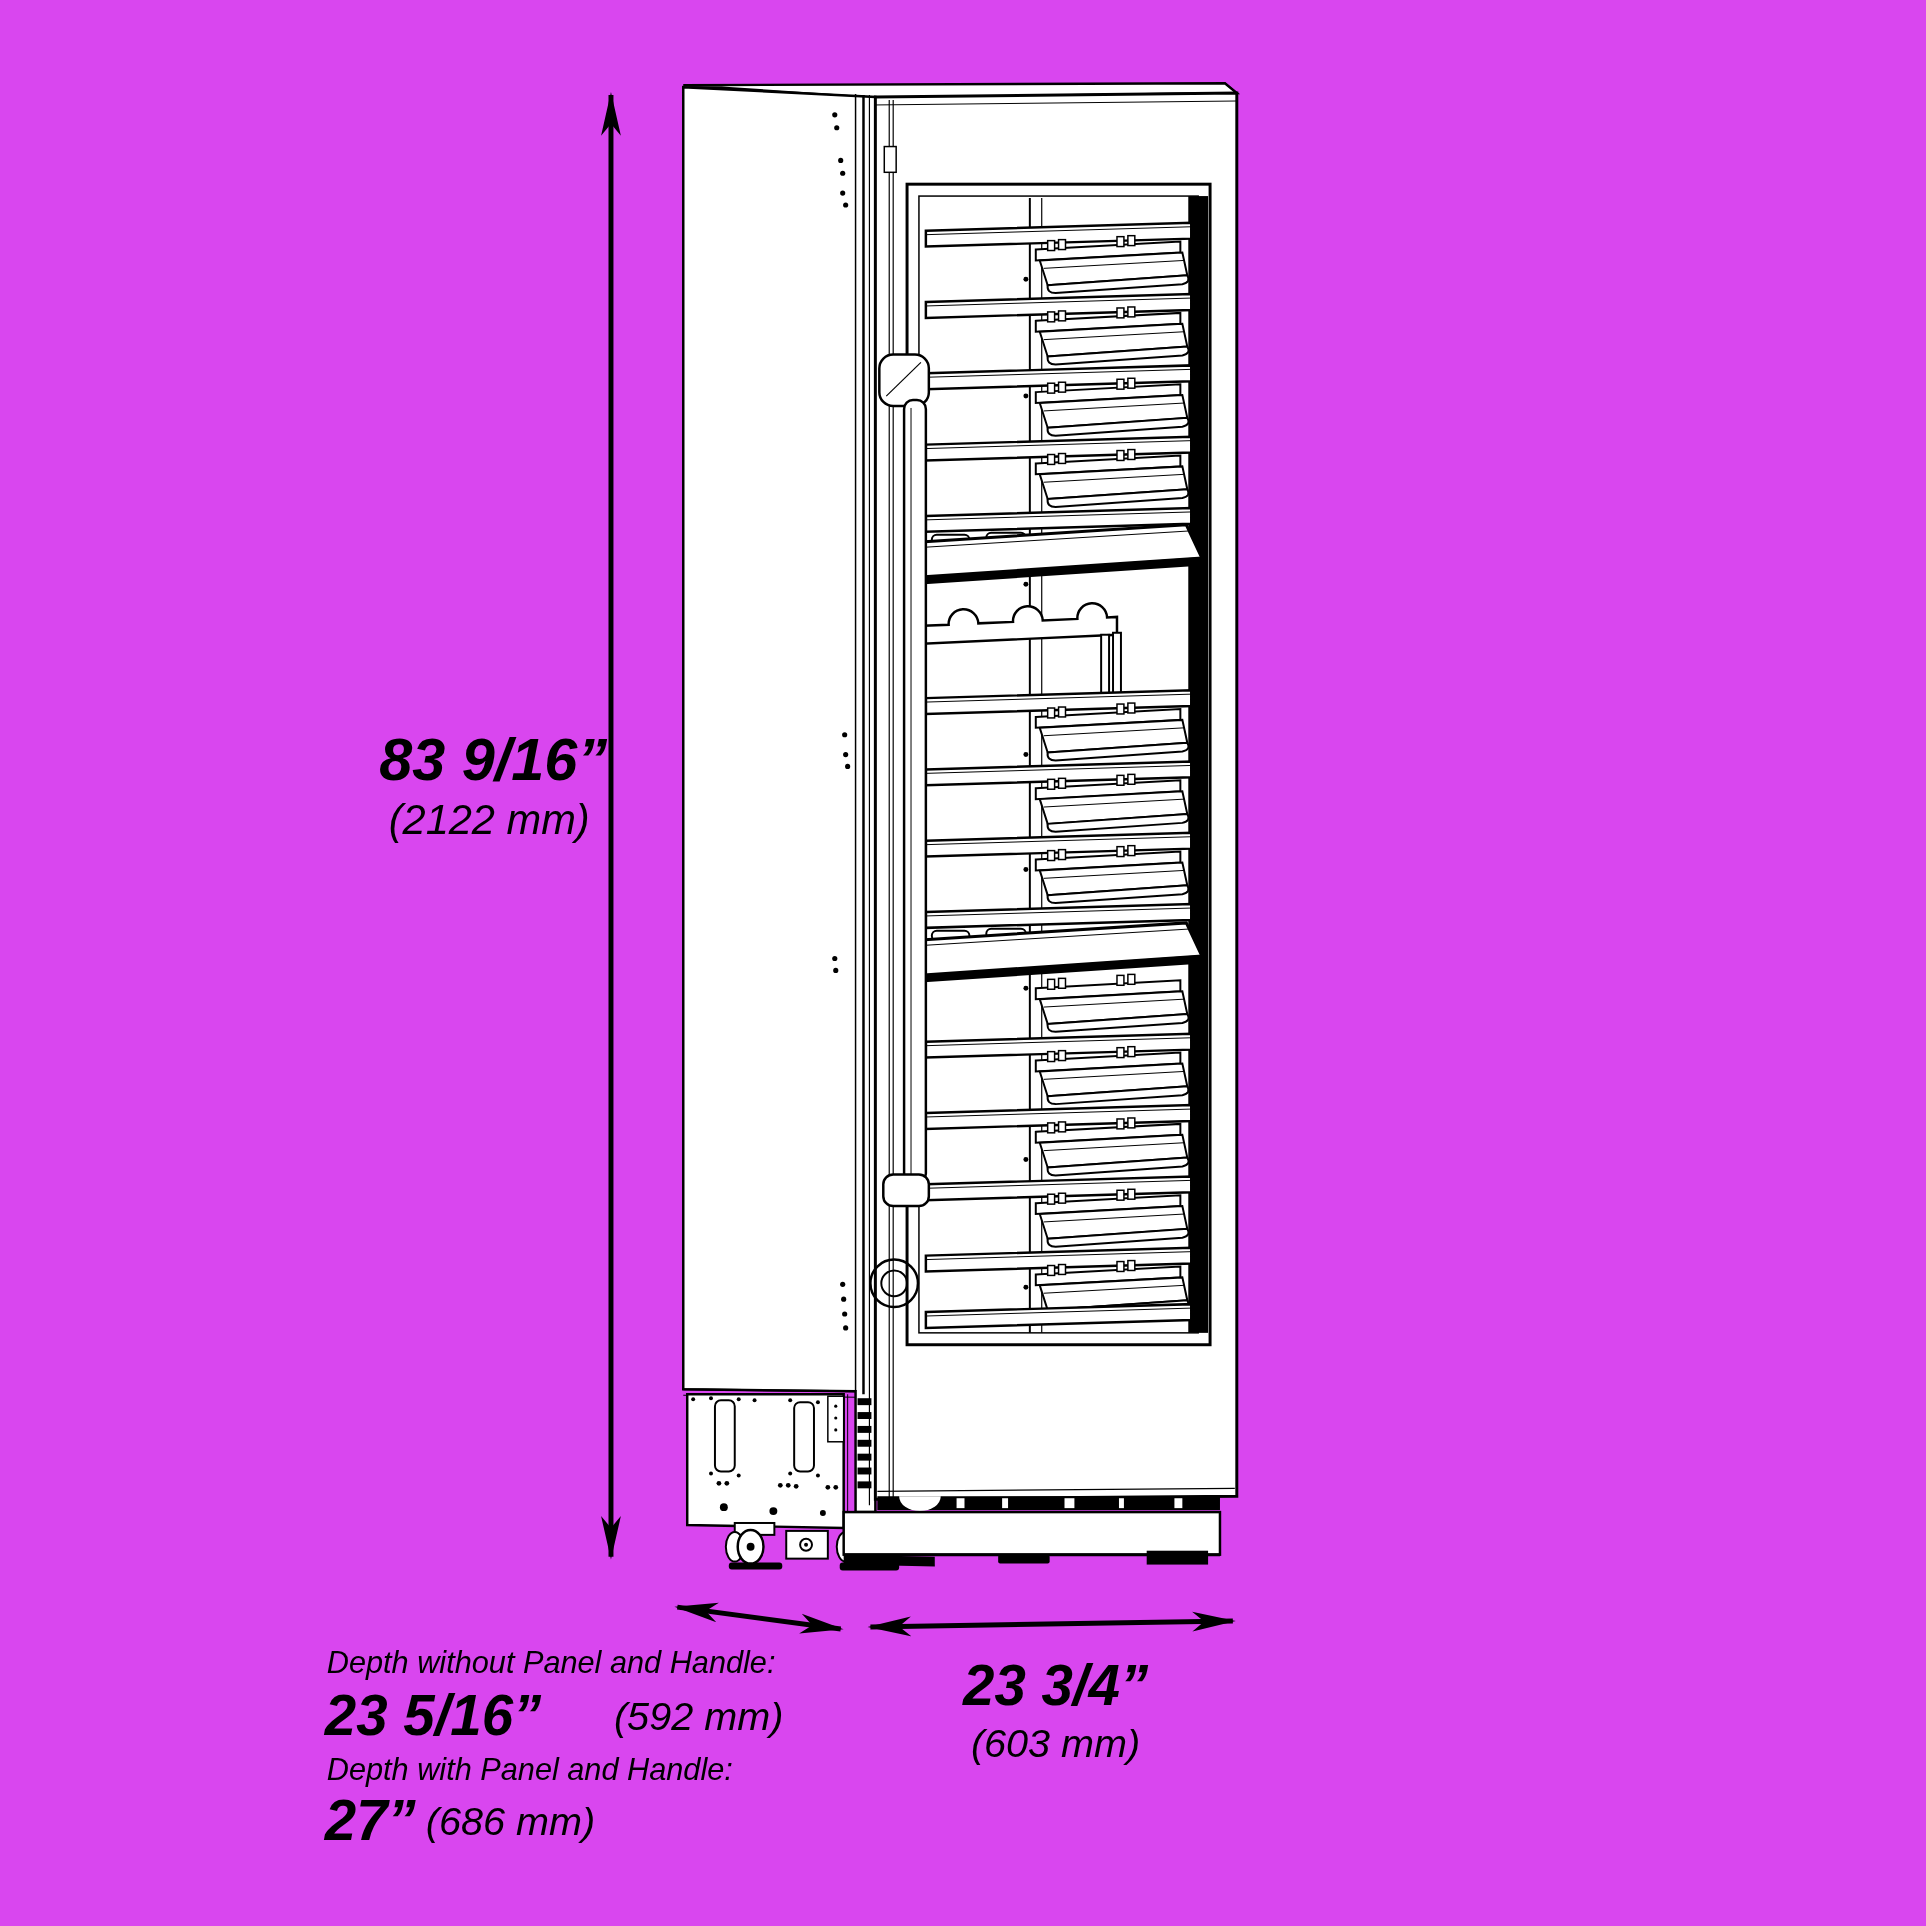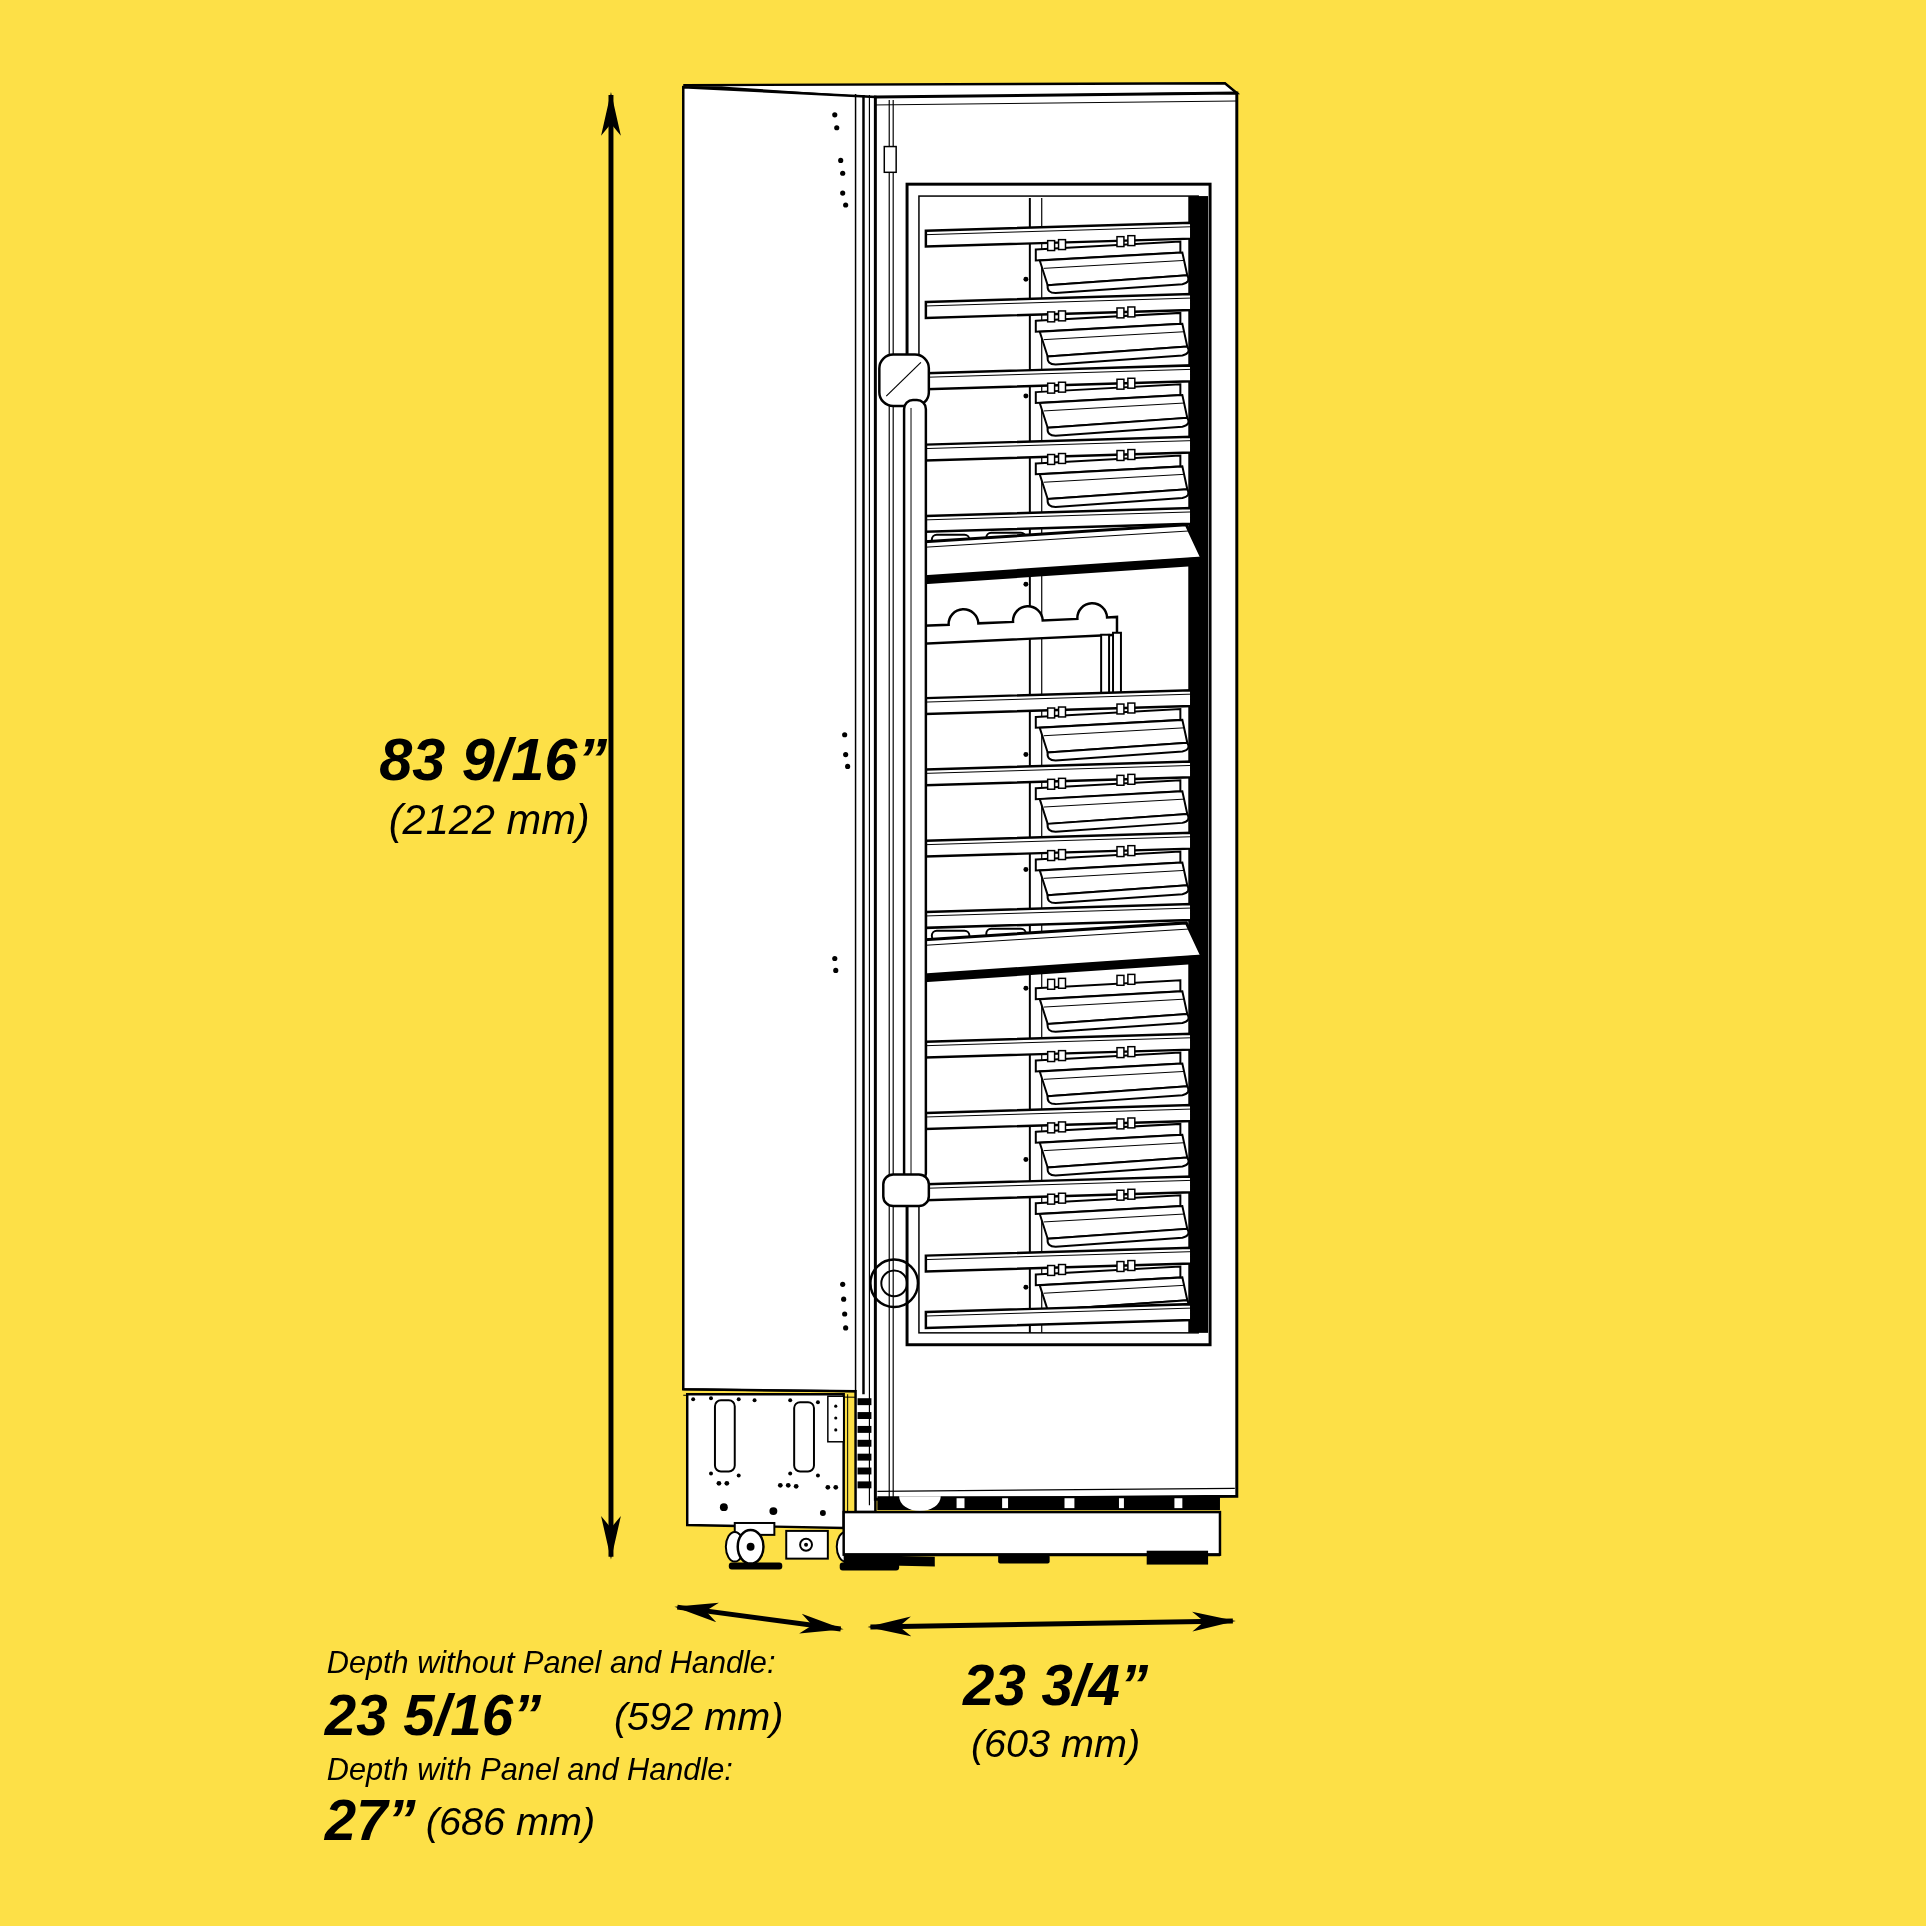--- a/index.html
+++ b/index.html
@@ -1,16 +1,16 @@
 <!DOCTYPE html>
 <html><head>
 <meta charset="utf-8">
 <style>
   html,body{margin:0;padding:0;background:#ffffff;}
-  .stage{position:relative;width:1927px;height:1927px;background:#fde047;overflow:hidden;}
+  .stage{position:relative;width:1927px;height:1927px;background:#d946ef;overflow:hidden;}
   svg{position:absolute;left:0;top:0;}
   .w{fill:#ffffff;stroke:#000000;}
   .k{fill:#000000;stroke:none;}
   .n{fill:none;stroke:#000000;}
   .dim{stroke:#000000;stroke-width:5;fill:none;}
   text{font-family:"Liberation Sans", sans-serif;font-style:italic;fill:#000000;}
   .t-big{font-size:60px;font-weight:bold;}
   .t-med{font-size:42px;font-weight:normal;}
   .t-lab{font-size:31px;font-weight:normal;}
   .t-val{font-size:57px;font-weight:bold;}

